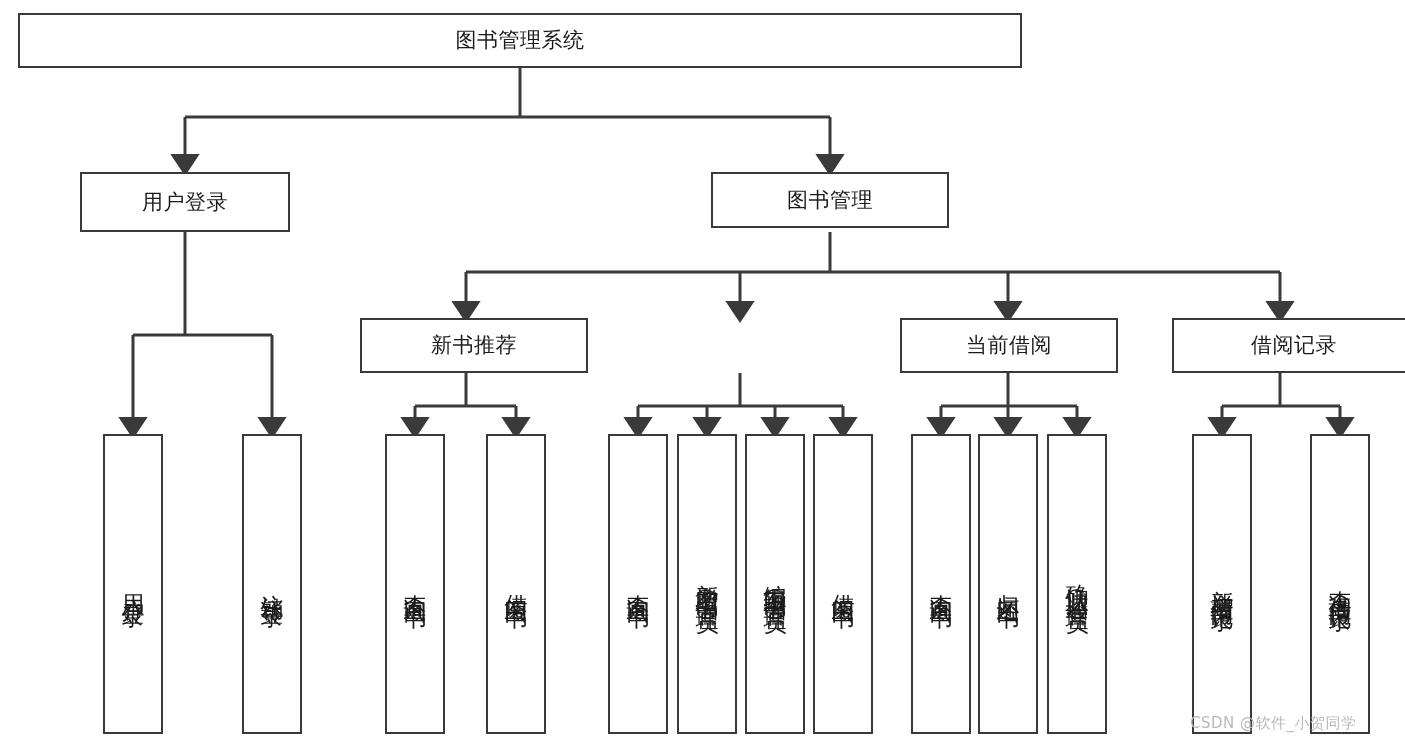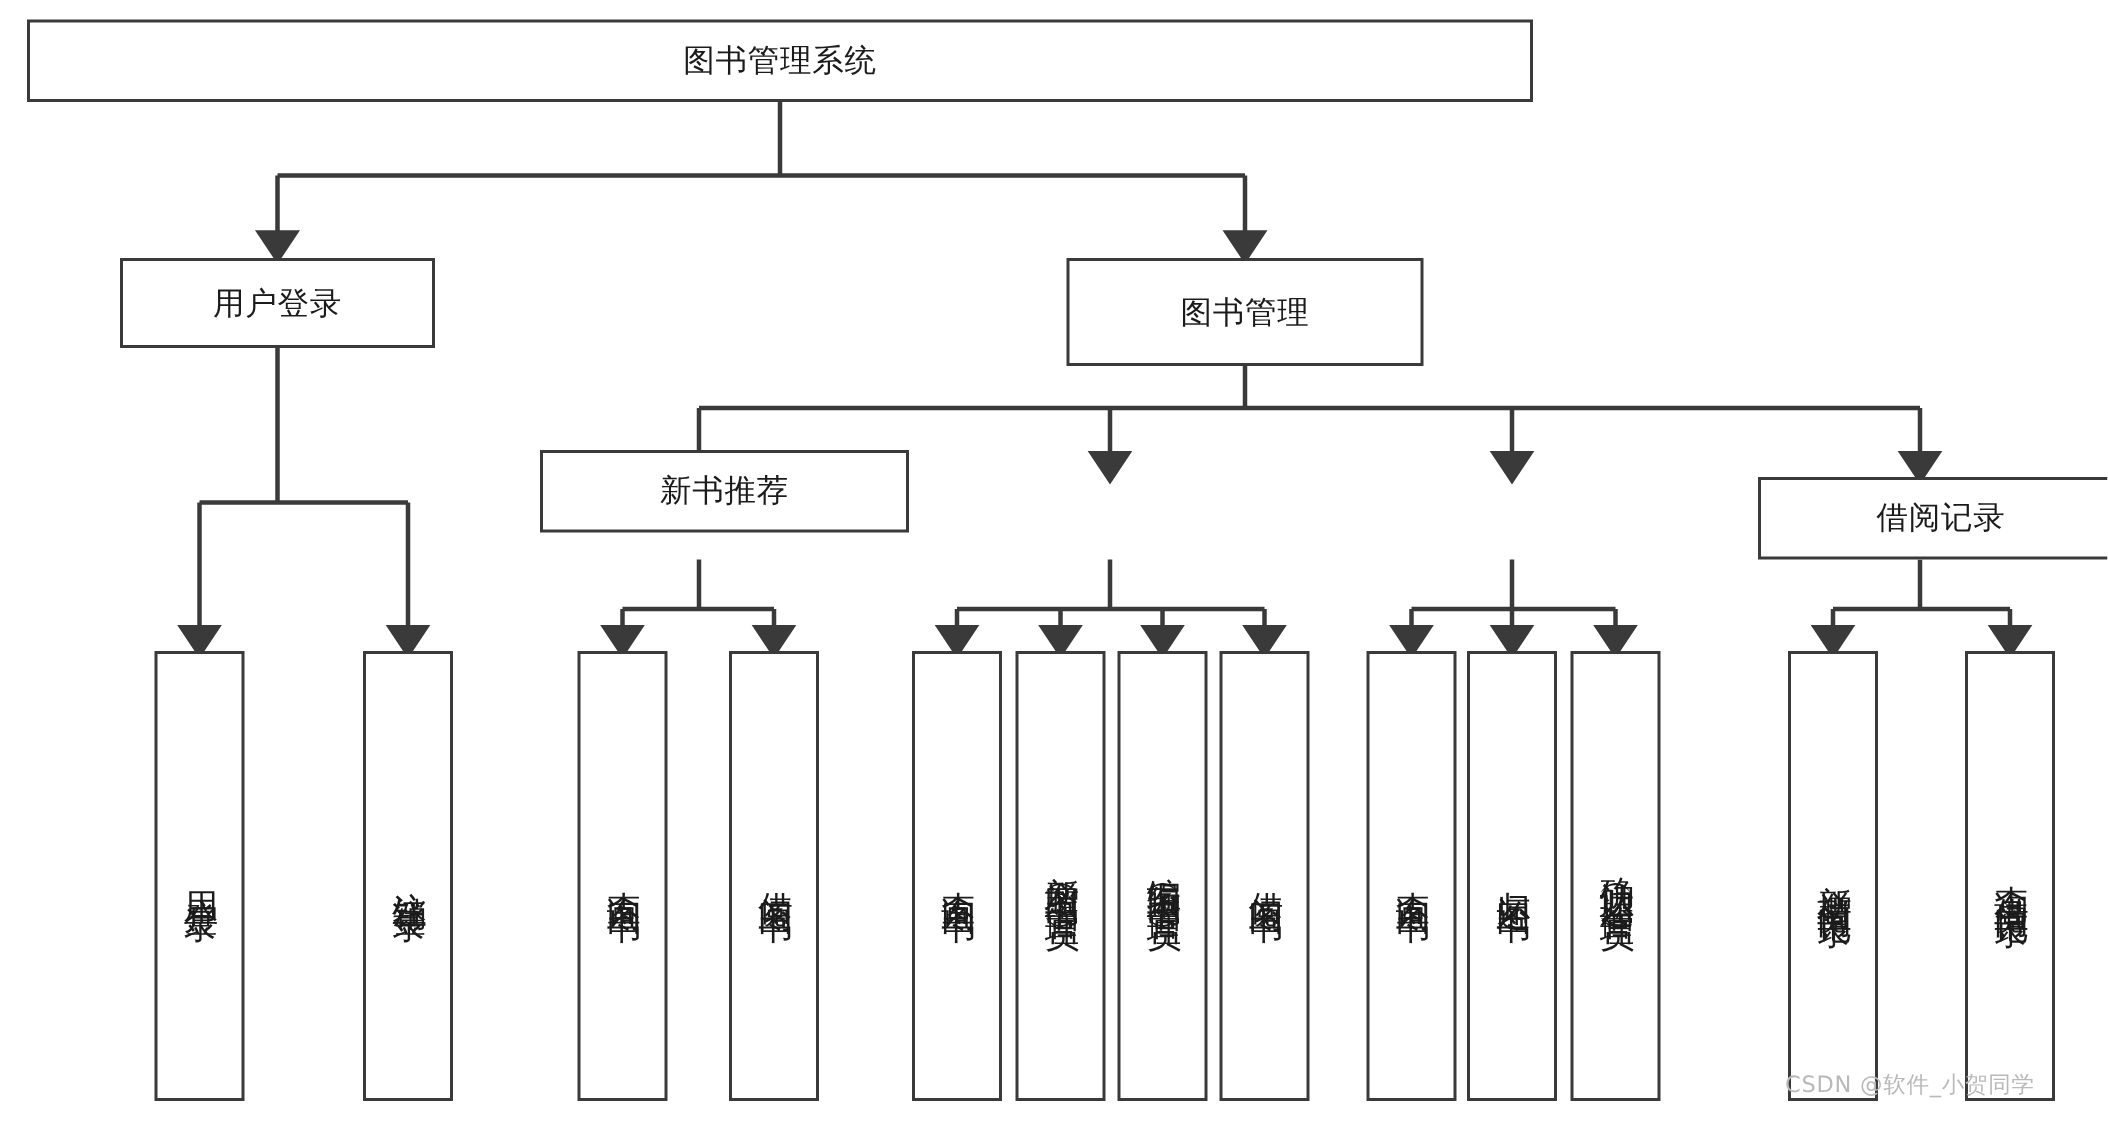--- a/index.html
+++ b/index.html
@@ -124,26 +124,29 @@
     </g>
   </svg>
 
   <div class="node horiz root" style="left:18px; top:13px; width:1004px; height:55px;font-family:Liberation Serif, serif;">
     <span class="label">图书管理系统</span>
   </div>
 
   <div class="node horiz" style="left:80px; top:172px; width:210px; height:60px;">
     <span class="label">用户登录</span>
   </div>
-  <div class="node horiz" style="left:711px; top:172px; width:238px; height:72px;">
+  <div class="node horiz" style="left:711px; top:172px; width:238px; height:56px;">
     <span class="label">图书管理</span>
   </div>
 
-  <div class="node horiz" style="left:360px; top:300px; width:246px; height:55px;justify-content:center;">
+  <div class="node horiz" style="left:360px; top:318px; width:228px; height:55px;justify-content:center;">
     <span class="label">新书推荐</span>
+  </div>
+  <div class="node horiz" style="left:900px; top:318px; width:218px; height:55px;">
+    <span class="label">当前借阅</span>
   </div>
   <div class="node horiz" style="left:1172px; top:318px; width:244px; height:55px;">
     <span class="label">借阅记录</span>
   </div>
 
   <div class="node vert" style="left:103px; top:434px; width:60px; height:300px;">
     <span class="label">用户登录</span>
   </div>
   <div class="node vert" style="left:242px; top:434px; width:60px; height:300px;">
     <span class="label">注销登录</span>

